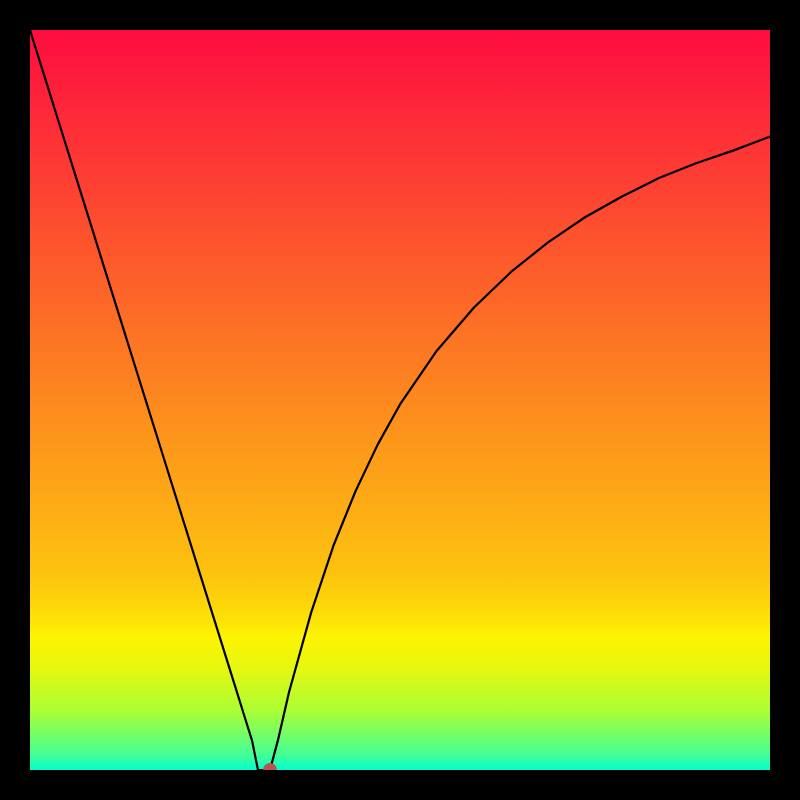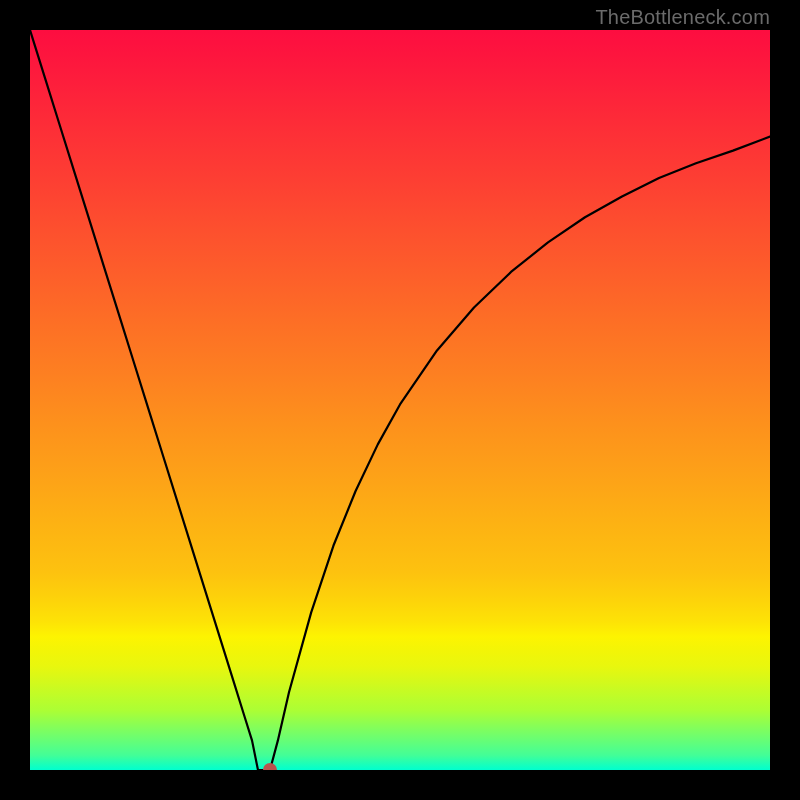--- a/index.html
+++ b/index.html
@@ -37,21 +37,20 @@
     letter-spacing: 0.2px;
   }
   svg {
     display: block;
   }
 </style>
 </head>
 <body>
 
 <div class="frame">
-  <div class="watermark">TheBottleneck.com</div>
 
   <div class="plot-area">
     <svg id="chart-svg" width="740" height="740" viewBox="0 0 740 740">
       <defs>
         <linearGradient id="bg-grad" x1="0" y1="0" x2="0" y2="1">
             <stop offset="0.00%" stop-color="#fd0d40"></stop>
             <stop offset="6.70%" stop-color="#fd1d3c"></stop>
             <stop offset="13.30%" stop-color="#fd2e37"></stop>
             <stop offset="20.00%" stop-color="#fd3e33"></stop>
             <stop offset="26.70%" stop-color="#fd4f2e"></stop>

